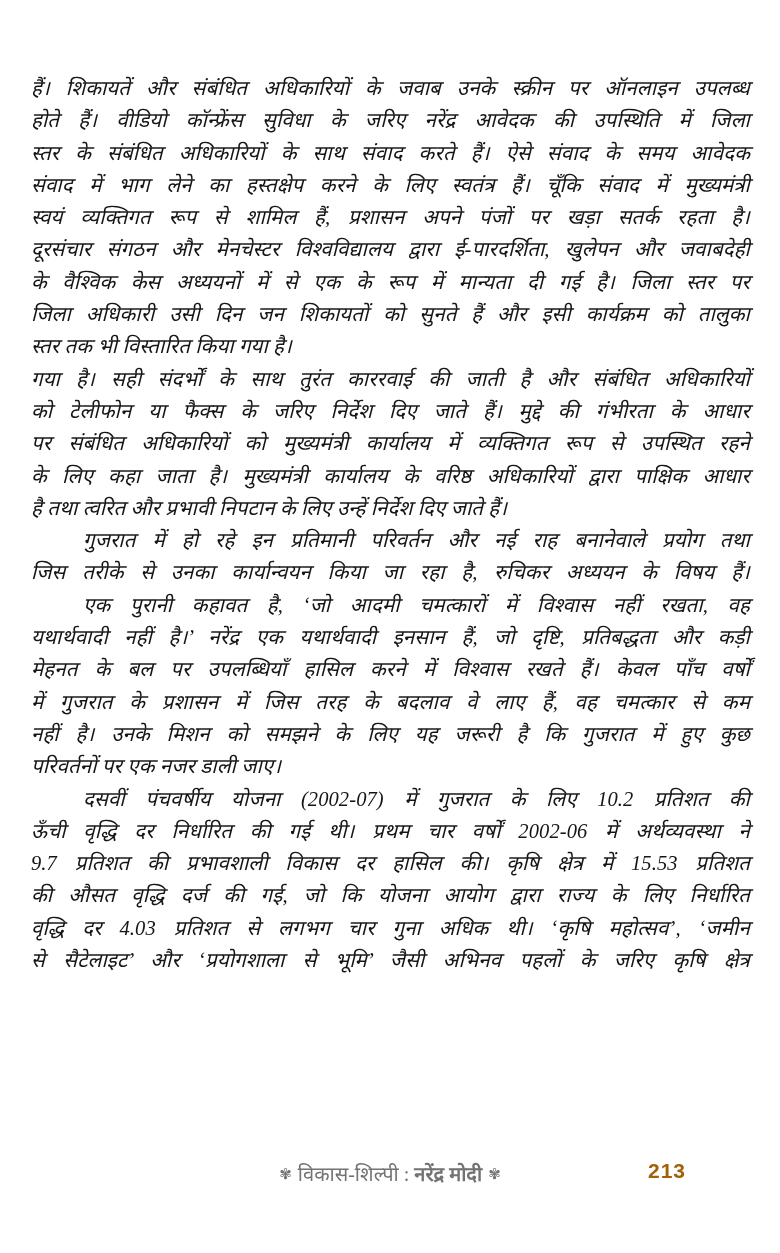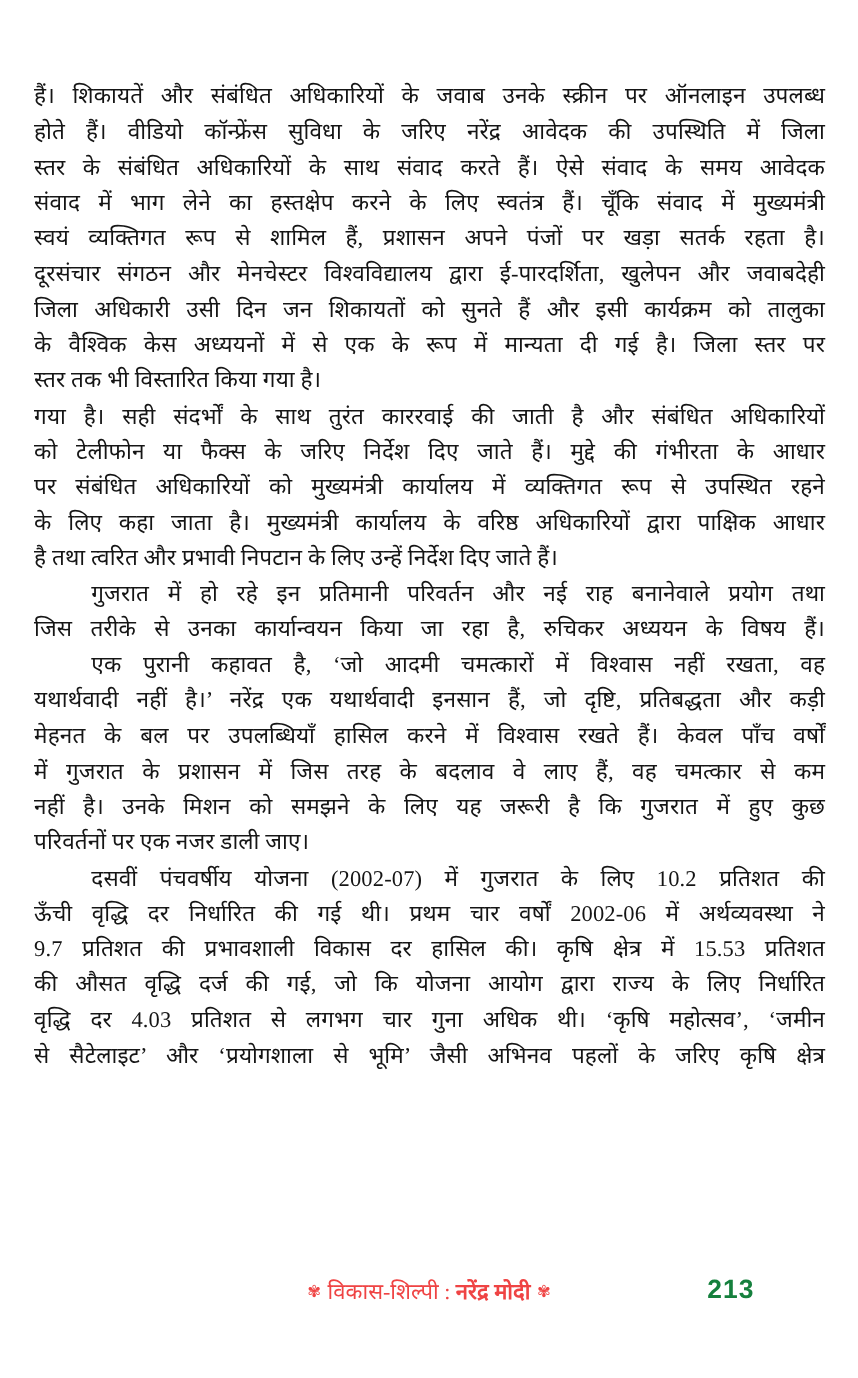--- a/index.html
+++ b/index.html
@@ -24,73 +24,74 @@
     width: 719px;
   }
   .paragraph { margin: 0; padding: 0; }
   .line {
     font-size: 20.5px;
     line-height: 32.3px;
     text-align: justify;
     text-align-last: justify;
     white-space: normal;
     letter-spacing: 0.1px;
+    font-style: italic;
   }
   .line.indent { text-indent: 52px; }
   .line.last { text-align-last: left; }
   .footer {
     position: absolute;
     left: 31px;
     right: 31px;
     top: 1156px;
     height: 40px;
   }
   .footer-title {
     position: absolute;
     left: 50%;
     transform: translateX(-50%);
     top: 4px;
     font-size: 20px;
     white-space: nowrap;
-    color: #ef4444;
+    color: #737373;
     text-align: right;
   }
   .footer-title .orn {
     font-family: "DejaVu Sans", sans-serif;
     font-size: 15px;
     vertical-align: 2px;
     padding: 0 6px;
   }
   .footer-title .bold { font-weight: 700; }
   .page-number {
     position: absolute;
     right: 63px;
     top: 3px;
     font-family: "Liberation Sans", "DejaVu Sans", sans-serif;
     font-weight: 700;
-    font-size: 24px;
+    font-size: 21px;
     letter-spacing: 1px;
-    color: #15803d;
+    color: #a16207;
   }
 </style>
 </head>
 <body>
 
 <div class="page">
 
   <div class="text-block">
       <div class="paragraph">
         <div class="line">हैं। शिकायतें और संबंधित अधिकारियों के जवाब उनके स्क्रीन पर ऑनलाइन उपलब्ध</div>
         <div class="line">होते हैं। वीडियो कॉन्फ्रेंस सुविधा के जरिए नरेंद्र आवेदक की उपस्थिति में जिला</div>
         <div class="line">स्तर के संबंधित अधिकारियों के साथ संवाद करते हैं। ऐसे संवाद के समय आवेदक</div>
         <div class="line">संवाद में भाग लेने का हस्तक्षेप करने के लिए स्वतंत्र हैं। चूँकि संवाद में मुख्यमंत्री</div>
         <div class="line">स्वयं व्यक्तिगत रूप से शामिल हैं, प्रशासन अपने पंजों पर खड़ा सतर्क रहता है।</div>
         <div class="line">दूरसंचार संगठन और मेनचेस्टर विश्वविद्यालय द्वारा ई-पारदर्शिता, खुलेपन और जवाबदेही</div>
+        <div class="line">के वैश्विक केस अध्ययनों में से एक के रूप में मान्यता दी गई है। जिला स्तर पर</div>
         <div class="line">जिला अधिकारी उसी दिन जन शिकायतों को सुनते हैं और इसी कार्यक्रम को तालुका</div>
-        <div class="line">के वैश्विक केस अध्ययनों में से एक के रूप में मान्यता दी गई है। जिला स्तर पर</div>
         <div class="line last">स्तर तक भी विस्तारित किया गया है।</div>
       </div>
       <div class="paragraph">
         <div class="line">गया है। सही संदर्भों के साथ तुरंत काररवाई की जाती है और संबंधित अधिकारियों</div>
         <div class="line">को टेलीफोन या फैक्स के जरिए निर्देश दिए जाते हैं। मुद्दे की गंभीरता के आधार</div>
         <div class="line">पर संबंधित अधिकारियों को मुख्यमंत्री कार्यालय में व्यक्तिगत रूप से उपस्थित रहने</div>
         <div class="line">के लिए कहा जाता है। मुख्यमंत्री कार्यालय के वरिष्ठ अधिकारियों द्वारा पाक्षिक आधार</div>
         <div class="line last">है तथा त्वरित और प्रभावी निपटान के लिए उन्हें निर्देश दिए जाते हैं।</div>
       </div>
       <div class="paragraph">

